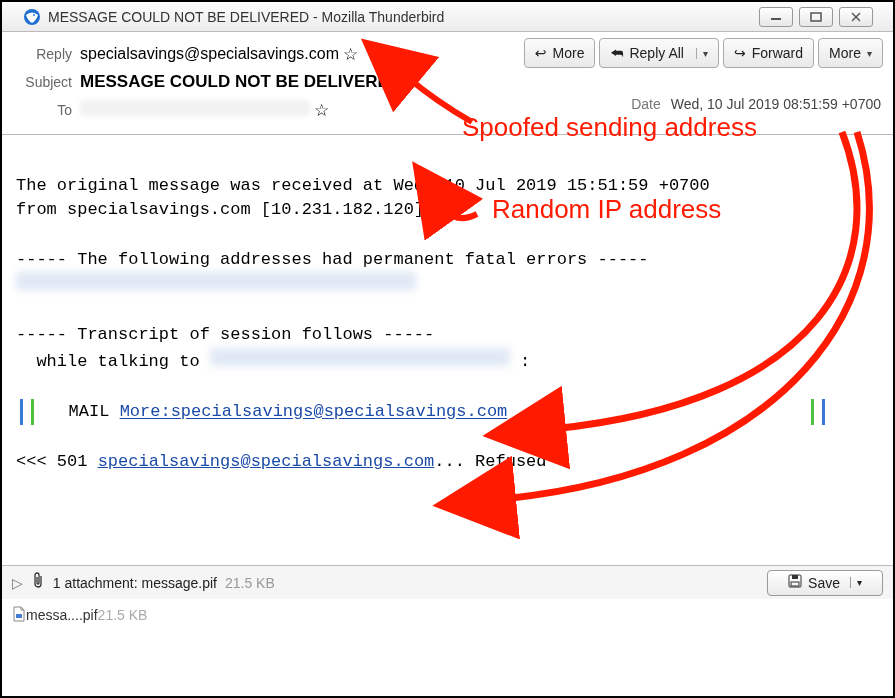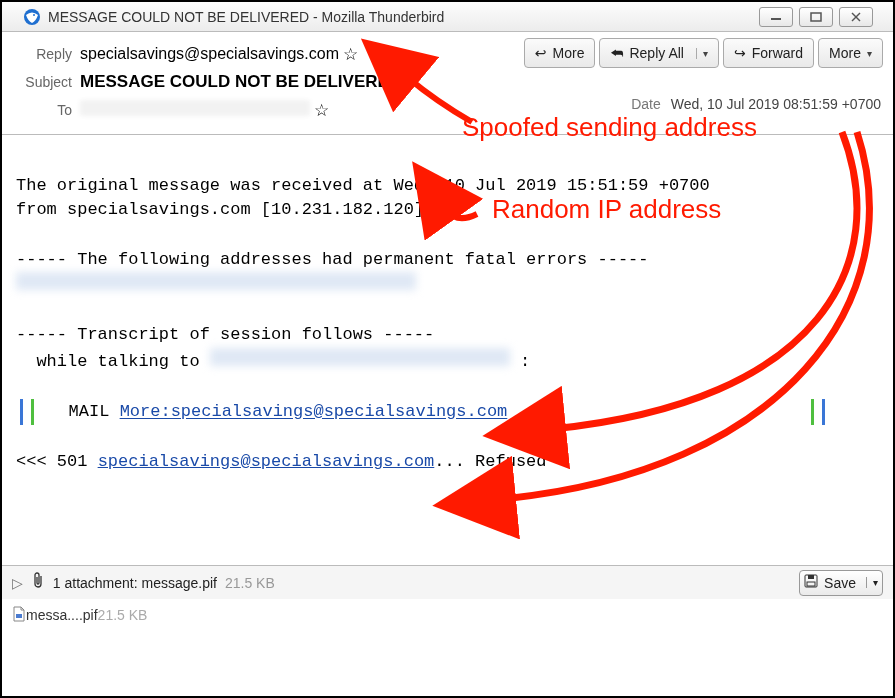--- a/index.html
+++ b/index.html
@@ -79,21 +79,21 @@
   .b-green{background:#4fbf3f;}
   .attach-sum {
     height:34px; border-top:1px solid #bbb; background:#f5f5f5;
     display:flex; align-items:center; padding:0 10px; gap:8px;
     font-size:14px; color:#222;
   }
   .attach-sum .sz { color:#999; }
   .save-btn {
     margin-left:auto; height:26px; border:1px solid #999; border-radius:4px;
     background:linear-gradient(#fff,#eaeaea); display:flex; align-items:center;
-    padding:0 4px; gap:6px;
+    padding:0 20px; gap:6px;
   }
   .save-split { border-left:1px solid #999; margin-left:4px; padding-left:6px; font-size:10px;}
   .attach-row {
     height:32px; display:flex; align-items:center; padding:0 10px; 
     font-size:14px; color:#333; background:#fff;
   }
   .attach-row .sz { color:#aaa; }
   
   .anno { position:absolute; color:#ff1a00; font-size:26px; font-weight:400;
           font-family: Arial, sans-serif; pointer-events:none; }

